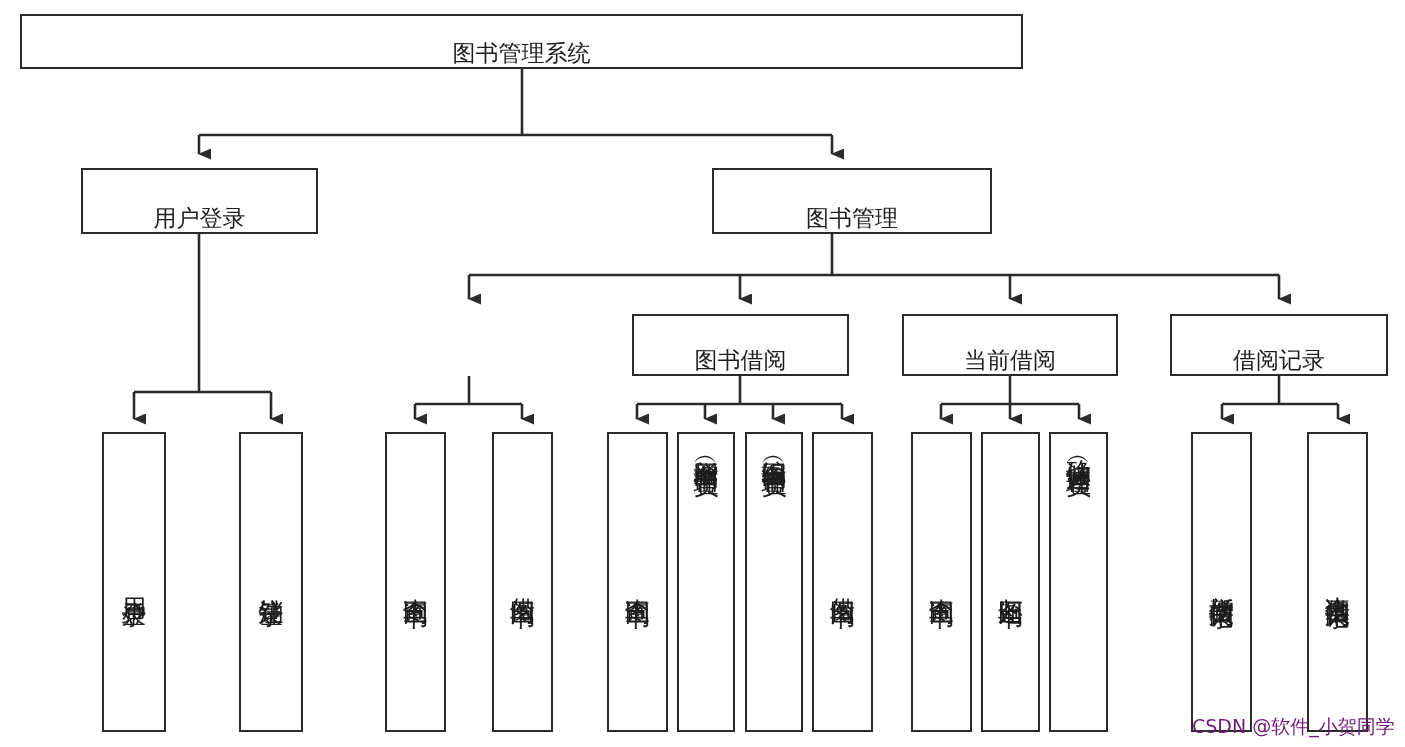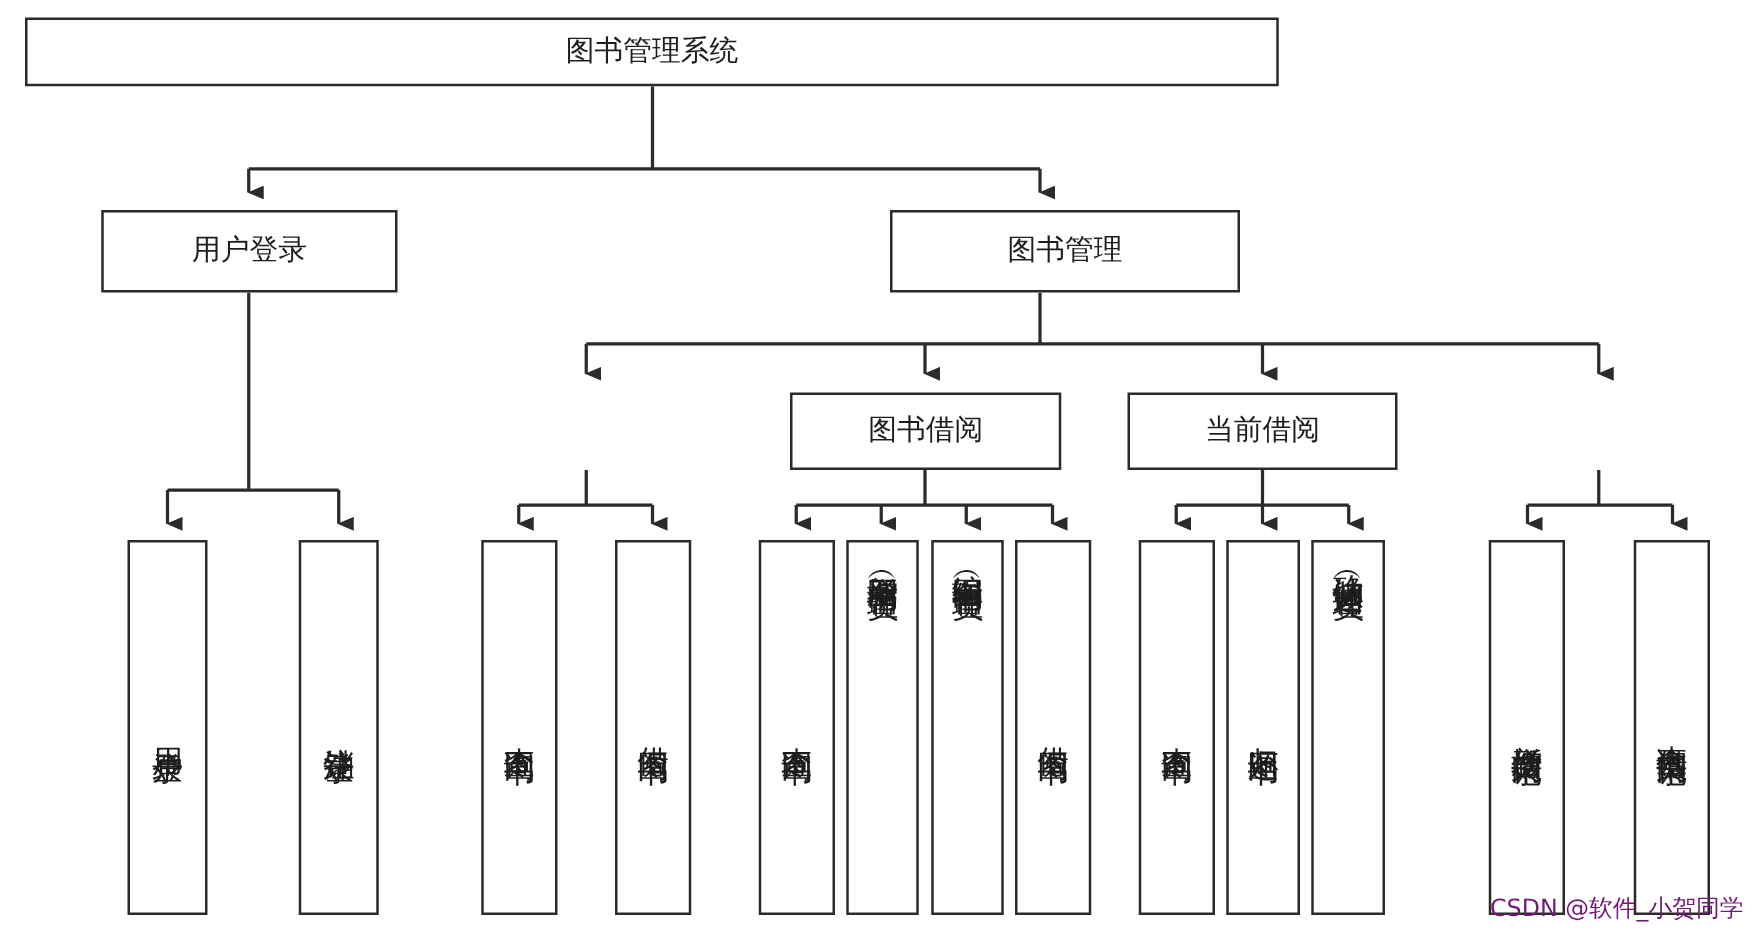--- a/index.html
+++ b/index.html
@@ -23,21 +23,21 @@
     top: 0;
     width: 1405px;
     height: 747px;
   }
   .node {
     position: absolute;
     box-sizing: border-box;
     background: #ffffff;
     border: 2px solid #2b2b2b;
     display: flex;
-    align-items: center;
+    align-items: flex-end;
     justify-content: center;
     z-index: 2;
   }
   .node .label {
     color: #1d1d1d;
     text-align: center;
     line-height: 1.18;
     white-space: pre;
   }
   .node.horiz .label {
@@ -141,20 +141,23 @@
 
 
   <div class="node horiz" style="left:632px; top:314px; width:217px; height:62px;">
     <span class="label">图书借阅</span>
   </div>
 
   <div class="node horiz" style="left:902px; top:314px; width:216px; height:62px;">
     <span class="label">当前借阅</span>
   </div>
 
+  <div class="node horiz" style="left:1170px; top:314px; width:218px; height:62px;">
+    <span class="label">借阅记录</span>
+  </div>
 
   <div class="node vert center-text" style="left:102px; top:432px; width:64px; height:300px;">
     <span class="label">用户登录</span>
   </div>
 
   <div class="node vert center-text" style="left:239px; top:432px; width:64px; height:300px;">
     <span class="label">注销登录</span>
   </div>
 
   <div class="node vert center-text" style="left:385px; top:432px; width:61px; height:300px;">

